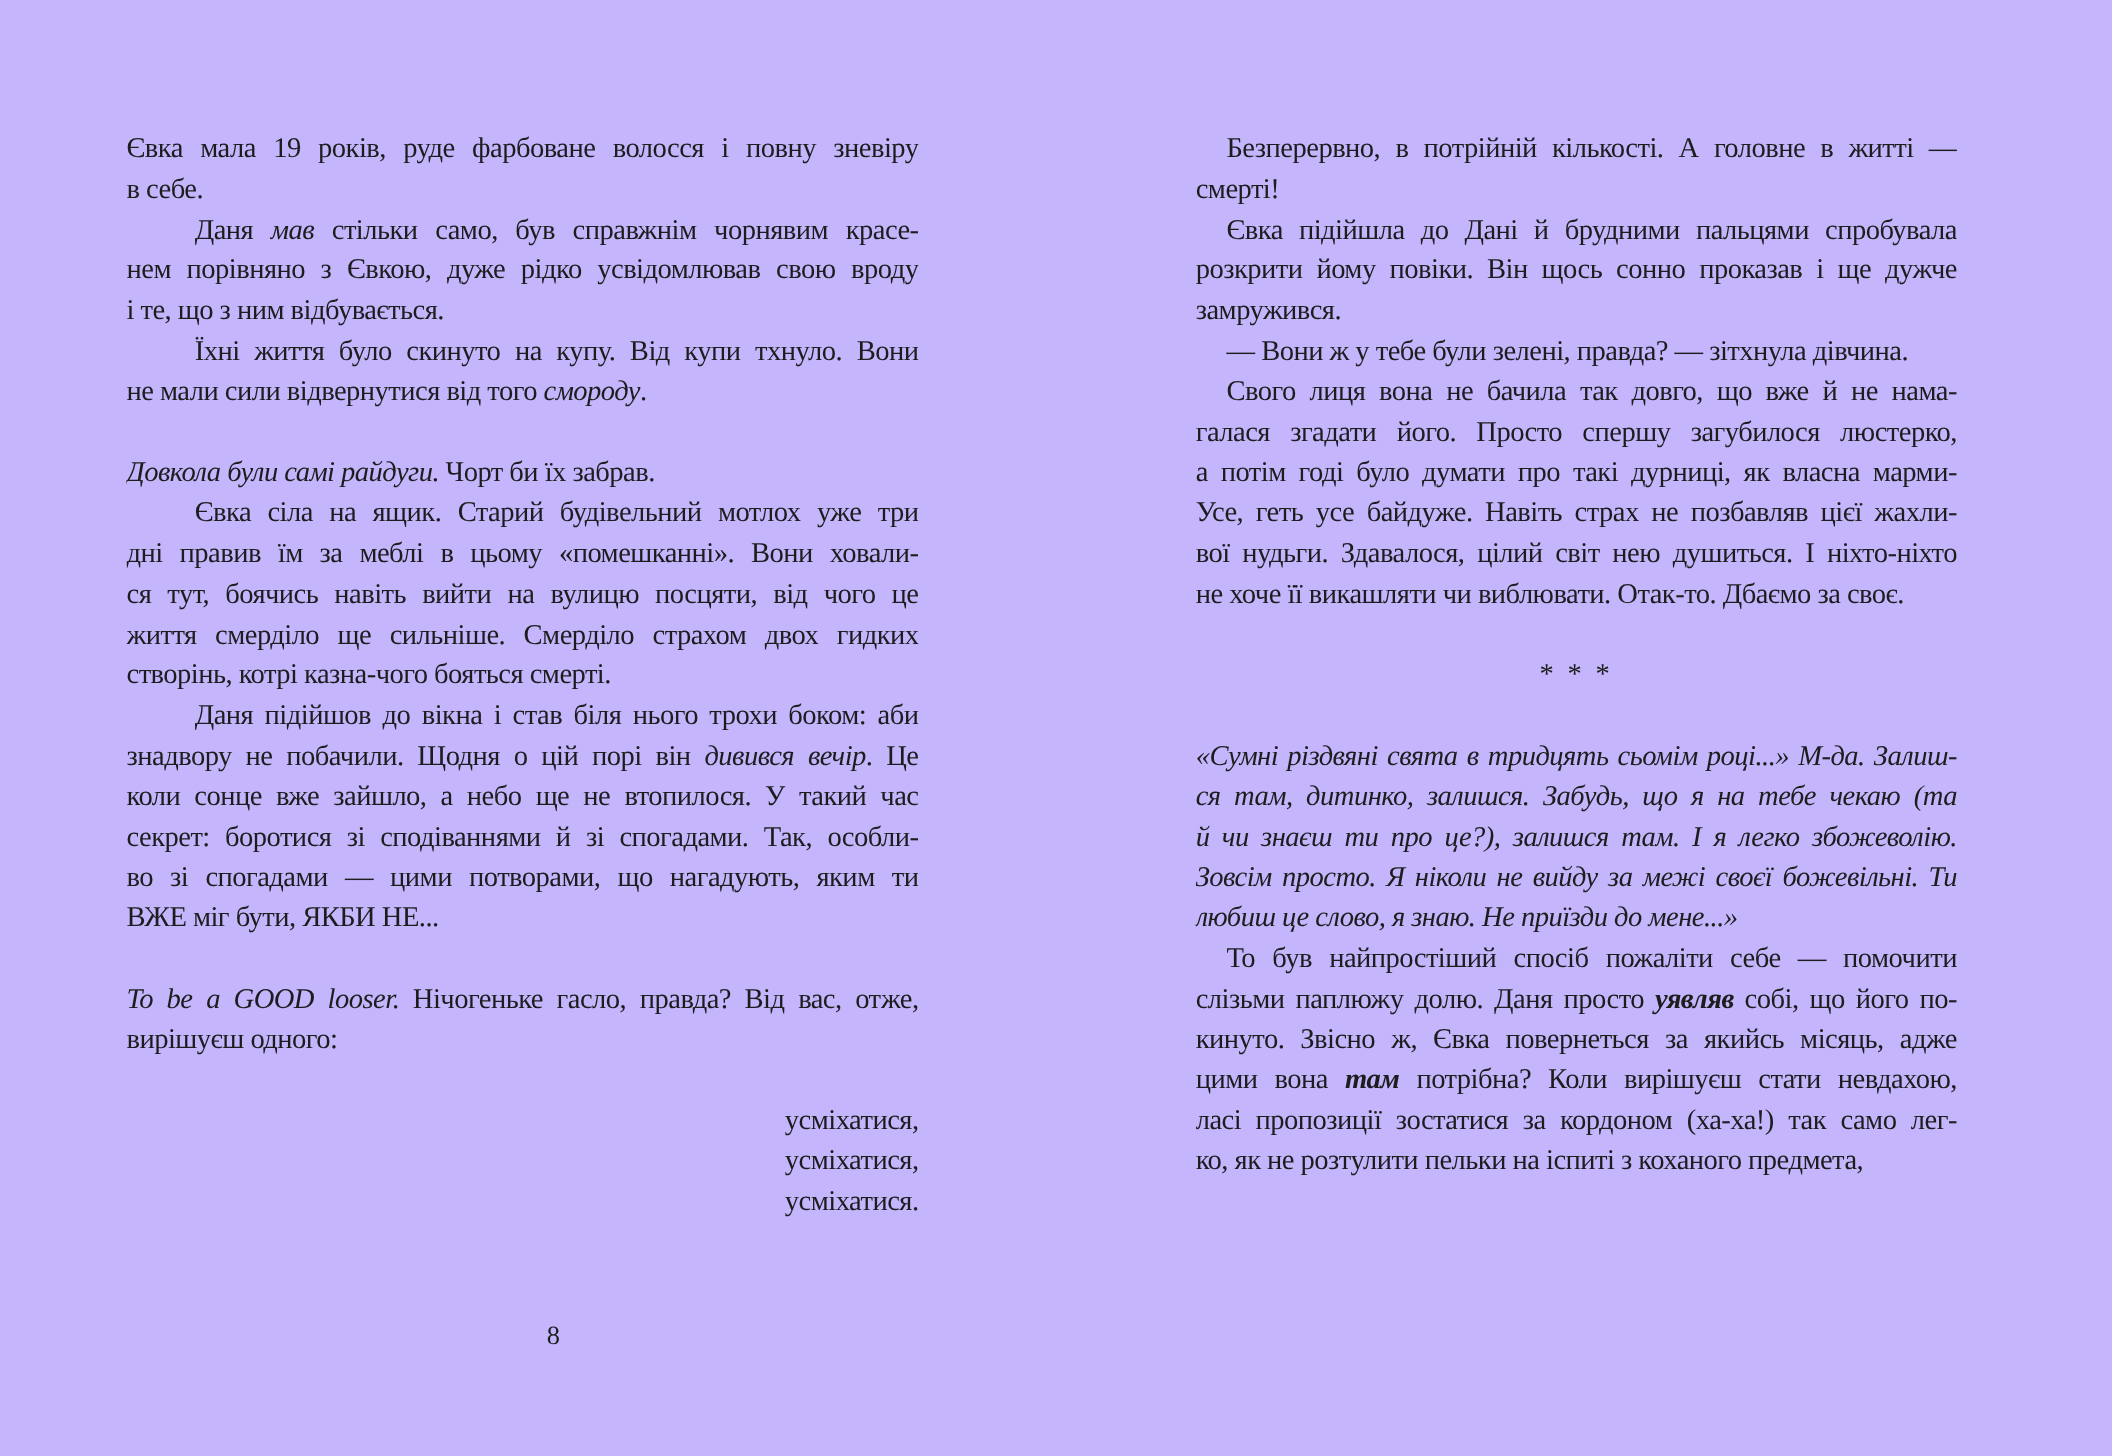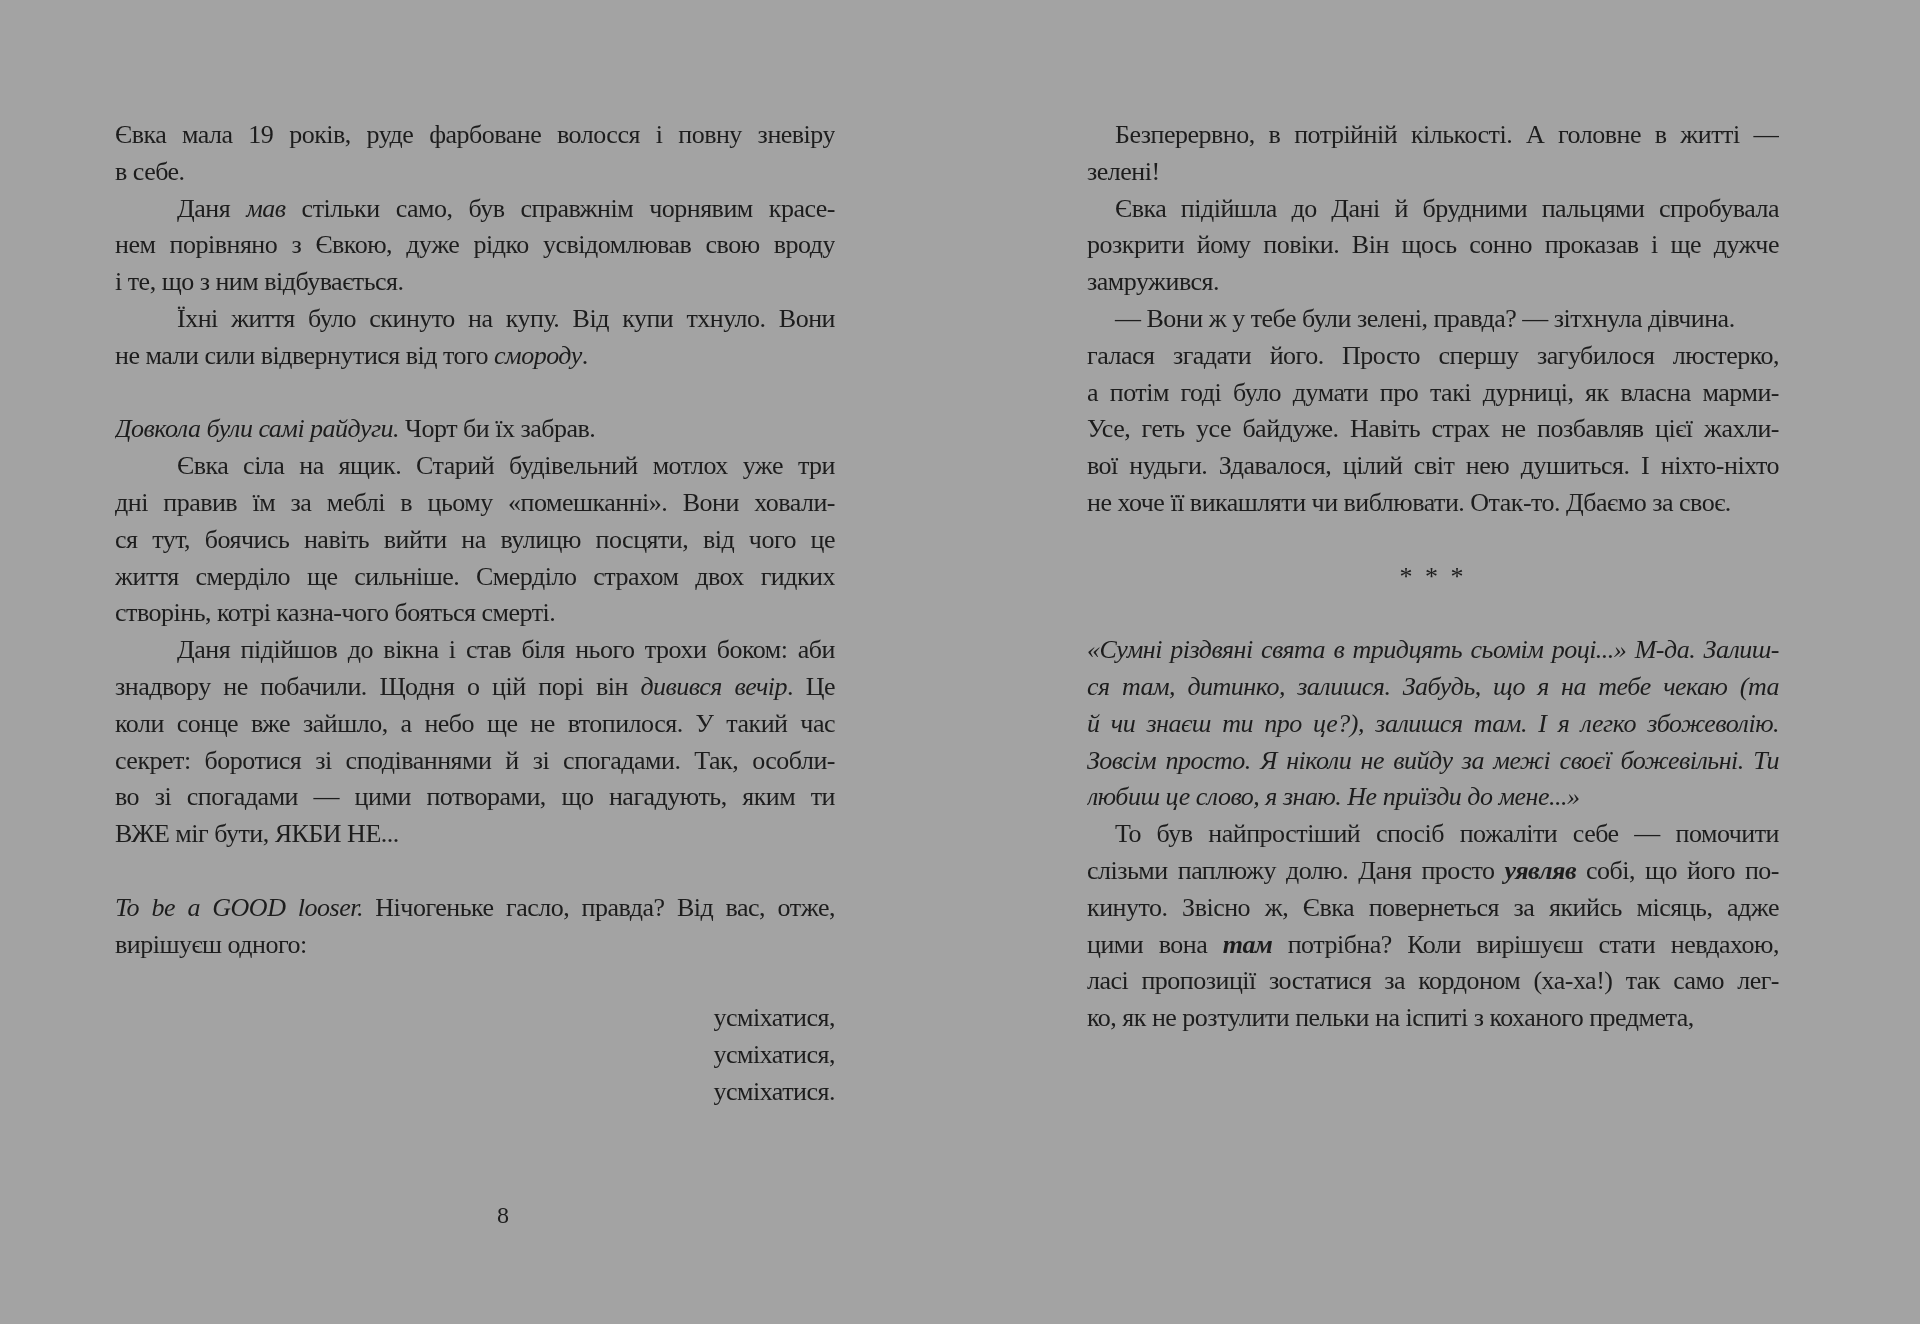--- a/index.html
+++ b/index.html
@@ -7,21 +7,21 @@
     padding: 0;
     width: 1920px;
     height: 1324px;
     background: #ffffff;
     overflow: hidden;
   }
   #spread {
     position: relative;
     width: 1920px;
     height: 1324px;
-    background: #a3a3a3;
+    background: #c4b5fd;
     color: #1d1d1d;
     font-family: "Liberation Serif", "DejaVu Serif", serif;
   }
   .page {
     position: absolute;
     top: 117px;
   }
   #left-page  { left: 115px;  width: 720px; --ind: 62px; }
   #right-page { left: 1087px; width: 692px; --ind: 28px; }
   .ln {
@@ -85,25 +85,26 @@
         <div class="ln l"><span>вирішуєш одного:</span></div>
         <div class="ln blank"></div>
         <div class="ln c"><span>усміхатися,</span></div>
         <div class="ln c"><span>усміхатися,</span></div>
         <div class="ln c"><span>усміхатися.</span></div>
       </div>
   </div>
   <div id="right-page" class="page">
     <div>
         <div class="ln j ind"><span>Безперервно, в потрійній кількості. А головне в житті —</span></div>
-        <div class="ln l"><span>зелені!</span></div>
+        <div class="ln l"><span>смерті!</span></div>
         <div class="ln j ind"><span>Євка підійшла до Дані й брудними пальцями спробувала</span></div>
         <div class="ln j"><span>розкрити йому повіки. Він щось сонно проказав і ще дужче</span></div>
         <div class="ln l"><span>замружився.</span></div>
         <div class="ln l ind"><span>— Вони ж у тебе були зелені, правда? — зітхнула дівчина.</span></div>
+        <div class="ln j ind"><span>Свого лиця вона не бачила так довго, що вже й не нама-</span></div>
         <div class="ln j"><span>галася згадати його. Просто спершу загубилося люстерко,</span></div>
         <div class="ln j"><span>а потім годі було думати про такі дурниці, як власна марми-</span></div>
         <div class="ln j"><span>Усе, геть усе байдуже. Навіть страх не позбавляв цієї жахли-</span></div>
         <div class="ln j"><span>вої нудьги. Здавалося, цілий світ нею душиться. І ніхто-ніхто</span></div>
         <div class="ln l"><span>не хоче її викашляти чи виблювати. Отак-то. Дбаємо за своє.</span></div>
         <div class="ln blank"></div>
         <div class="ln sep"><span>* * *</span></div>
         <div class="ln blank"></div>
         <div class="ln j"><span class="it">«Сумні різдвяні свята в тридцять сьомім році...» М-да. Залиш-</span></div>
         <div class="ln j"><span class="it">ся там, дитинко, залишся. Забудь, що я на тебе чекаю (та</span></div>

